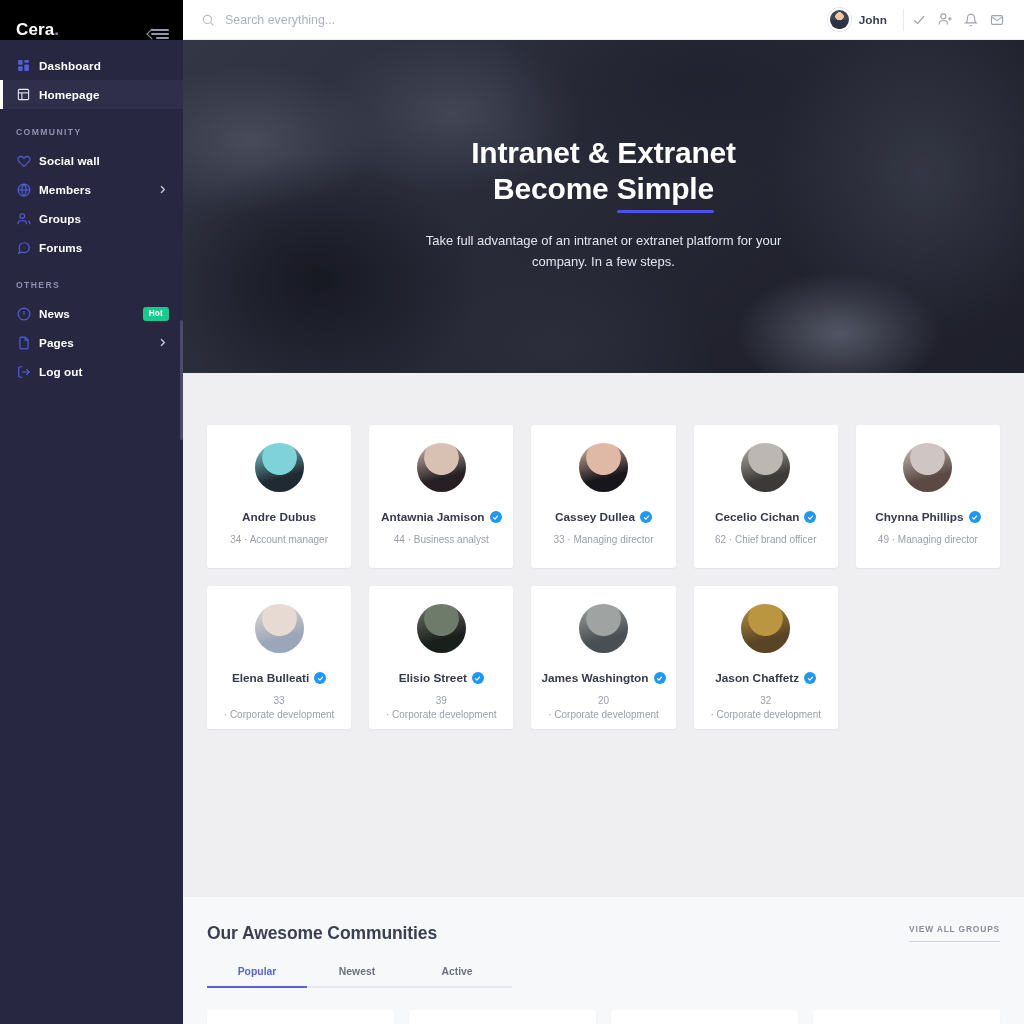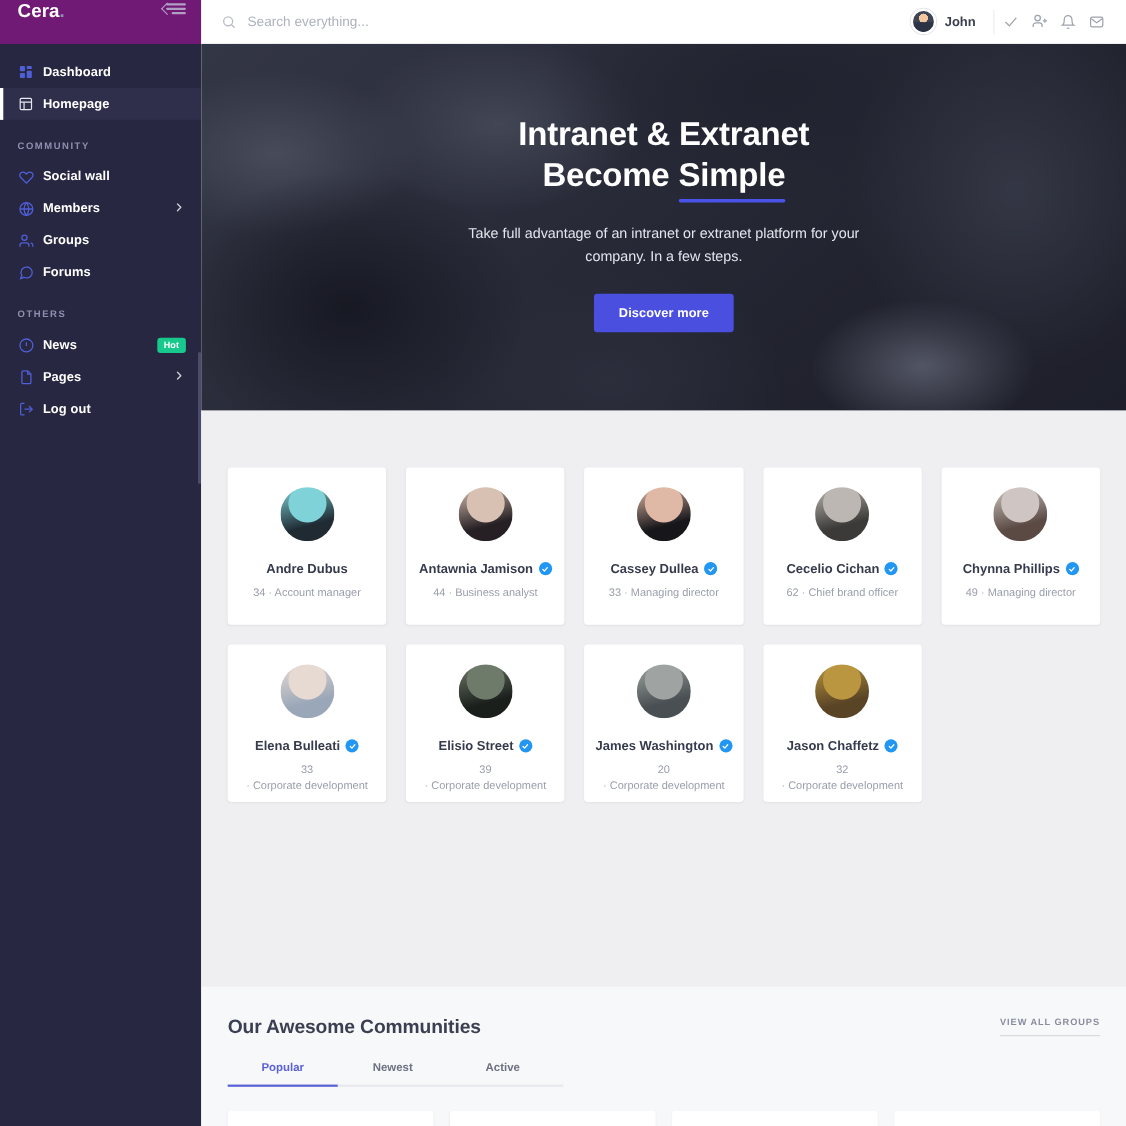--- a/index.html
+++ b/index.html
@@ -13,23 +13,23 @@
 
   
   .sidebar {
     width: 183px; height: 1024px; flex: 0 0 183px;
     background: #272741;
     color: #fff;
     position: relative;
     overflow: hidden;
   }
   .brand-row {
-    height: 40px; display: flex; align-items: flex-start;
+    height: 40px; display: flex; align-items: flex-end;
     justify-content: space-between; padding: 0 14px 0 16px;
-    background: #701a75;
+    background: #000000;
   }
   .brand { font-size: 17px; font-weight: 700; letter-spacing: .1px; color: #fff; }
   .brand .dot { color: #8d8fb5; font-size: 17px; }
   .collapse-icon { width: 20px; height: 14px; position: relative; cursor: pointer; opacity:.75; }
   .collapse-icon i { display:block; position:absolute; right:0; height:1.5px; background:#c9cade; border-radius:1px;}
   .collapse-icon i:nth-child(1){ top:3px; width:18px;}
   .collapse-icon i:nth-child(2){ top:7px; width:18px;}
   .collapse-icon i:nth-child(3){ top:11px; width:13px;}
   .collapse-icon:before{
     content:""; position:absolute; left:-1px; top:3.5px; width:7px; height:7px;
@@ -370,21 +370,20 @@
 
     <section class="hero">
       <div class="hero-photo"></div>
       <div class="hero-overlay"></div>
       <div class="hero-inner">
         <h1 class="hero-title">
           <span>Intranet &amp; Extranet</span><br>
           <span>Become </span><span class="ul">Simple</span>
         </h1>
         <p class="hero-sub">Take full advantage of an intranet or extranet platform for your company. In a few steps.</p>
-        <button class="hero-btn">Discover more</button>
       </div>
     </section>
 
     <section class="members-block">
       <div class="member-grid" id="member-grid">
           <div class="m-card">
             <div class="m-av" style="background: radial-gradient(circle at 50% 30%, rgb(127, 211, 216) 0px, rgb(127, 211, 216) 40%, transparent 42%), linear-gradient(165deg, rgb(127, 211, 216) 0%, rgb(31, 42, 51) 68%);"></div>
             <div class="m-name">
               <span>Andre Dubus</span>
             </div>

